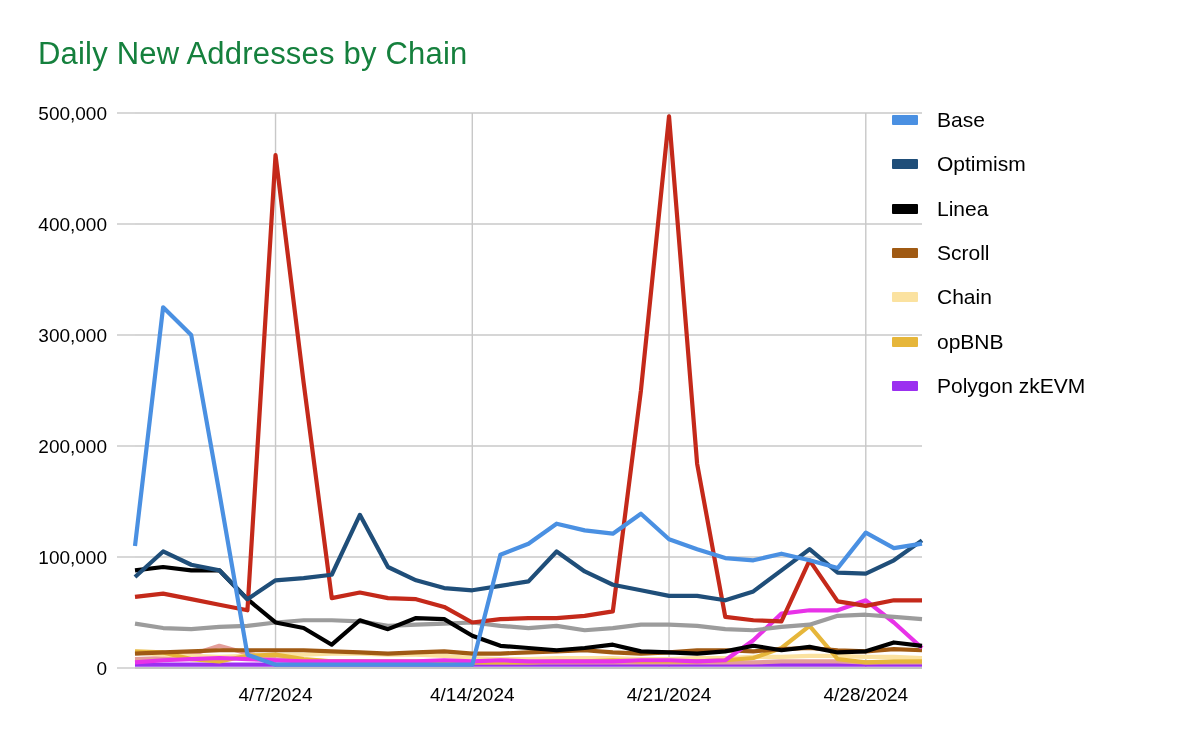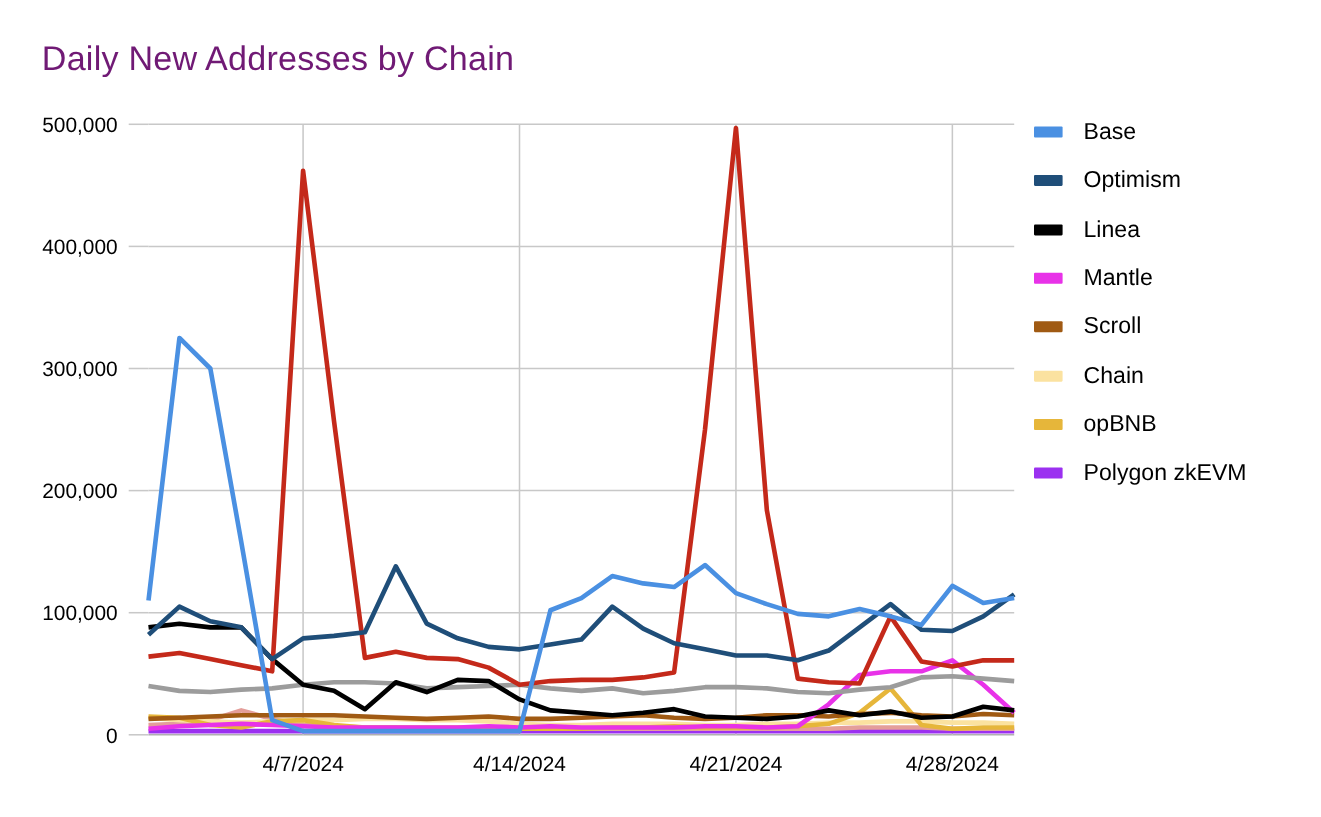--- a/index.html
+++ b/index.html
@@ -14,21 +14,21 @@
     position: relative;
     width: 1201px;
     height: 743px;
     background: #ffffff;
   }
   #chart-title {
     position: absolute;
     left: 38px;
     top: 36px;
     font-size: 31px;
-    color: #701a75;
+    color: #15803d;
     letter-spacing: 0.2px;
     white-space: nowrap;
   }
   #plot-wrap {
     position: absolute;
     left: 0; top: 0;
     width: 1201px; height: 743px;
   }
   svg.chart { display: block; }
   .ylabel, .xlabel {
@@ -36,21 +36,21 @@
     font-size: 19px;
     fill: #000000;
   }
   .ylabel { text-anchor: end; }
   .xlabel { text-anchor: middle; }
   .gridline { stroke: #c8c8c8; stroke-width: 1.4; }
   .axisline { stroke: #b0b0b0; stroke-width: 1.4; }
   .series-path { fill: none; stroke-linejoin: round; stroke-linecap: butt; }
   #legend {
     position: absolute;
-    left: 940px;
+    left: 892px;
     top: 98px;
     width: 250px;
   }
   .legend-item {
     display: flex;
     align-items: center;
     height: 44.3px;
   }
   .legend-swatch {
     width: 26px;
@@ -121,24 +121,20 @@
       </div>
       <div class="legend-item">
         <span class="legend-swatch" style="background: rgb(31, 78, 121);"></span>
         <span class="legend-label">Optimism</span>
       </div>
       <div class="legend-item">
         <span class="legend-swatch" style="background: rgb(0, 0, 0);"></span>
         <span class="legend-label">Linea</span>
       </div>
       <div class="legend-item">
-        <span class="legend-swatch" style="background: rgb(232, 50, 232);"></span>
-        <span class="legend-label">Mantle</span>
-      </div>
-      <div class="legend-item">
         <span class="legend-swatch" style="background: rgb(160, 90, 19);"></span>
         <span class="legend-label">Scroll</span>
       </div>
       <div class="legend-item">
         <span class="legend-swatch" style="background: rgb(251, 226, 160);"></span>
         <span class="legend-label">Chain</span>
       </div>
       <div class="legend-item">
         <span class="legend-swatch" style="background: rgb(230, 182, 58);"></span>
         <span class="legend-label">opBNB</span>

